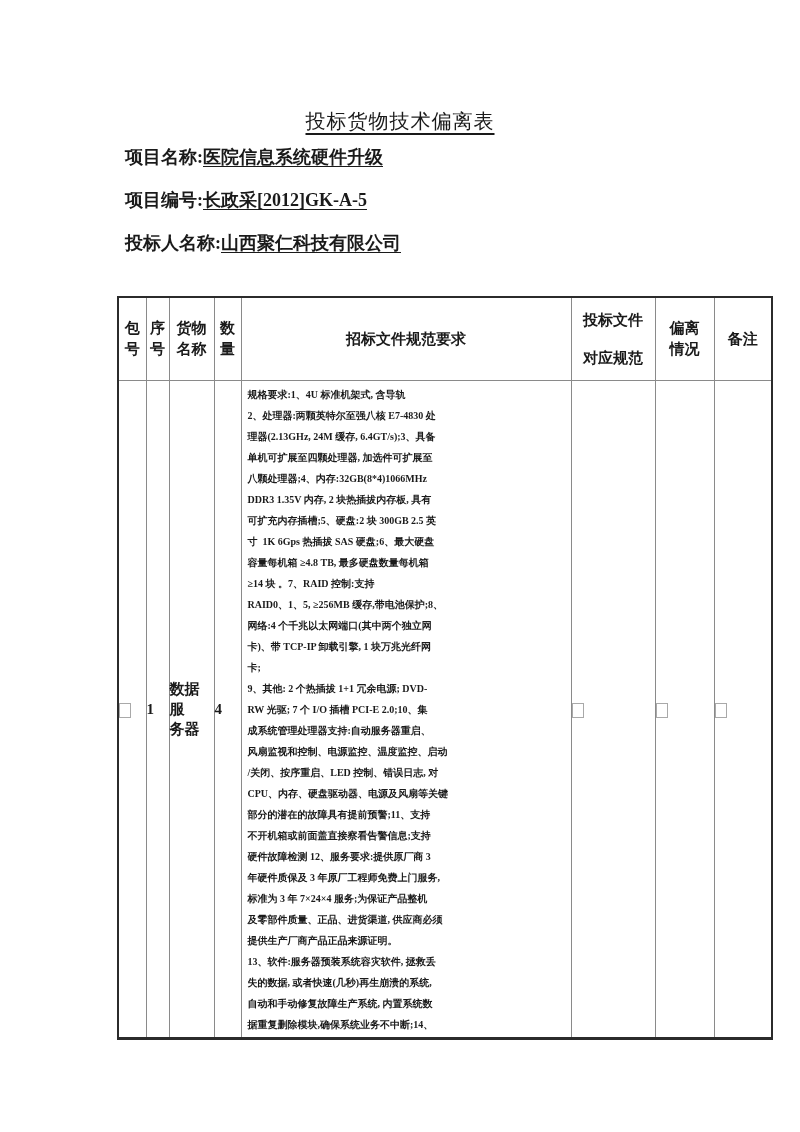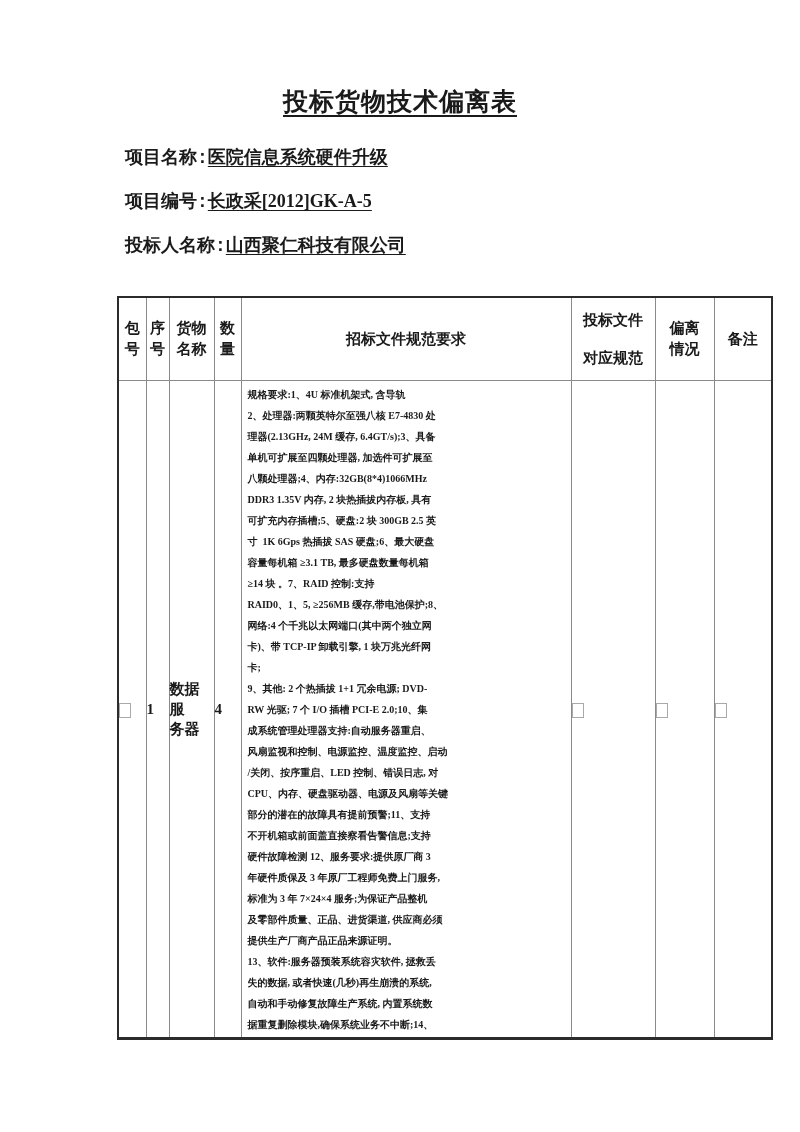--- a/index.html
+++ b/index.html
@@ -6,40 +6,40 @@
   .page{
     position:relative;
     width:800px;height:1132px;
     background:#ffffff;
     font-family:"Liberation Serif","DejaVu Serif",serif;
     color:#1a1a1a;
     overflow:hidden;
   }
   .doc-title{
     position:absolute;
-    top:85px;left:0;right:0;
+    top:108px;left:0;right:0;
     text-align:center;
-    font-size:25px;
-    font-weight:bold;
+    font-size:20px;
+    font-weight:normal;
     letter-spacing:1px;
     text-decoration:underline;
     text-underline-offset:5px;
     text-decoration-thickness:2px;
   }
   .info-block{
     position:absolute;
     left:125px;top:144px;
     display:flex;flex-direction:column;gap:17px;
   }
   .info-row{
     font-size:18px;
     line-height:26px;
     white-space:nowrap;
   }
-  .info-row .label{font-weight:600;font-family:Liberation Mono, monospace;}
+  .info-row .label{font-weight:600;}
   .info-row .value{
     font-weight:600;
     text-decoration:underline;
     text-underline-offset:3px;
   }
   table.spec-table{
     position:absolute;
     left:117px;top:296px;
     width:654px;
     table-layout:fixed;
@@ -143,21 +143,21 @@
         <td class="num-cell">4</td>
         <td class="spec-cell">
             <div class="spec-line">规格要求:1、4U 标准机架式, 含导轨</div>
             <div class="spec-line">2、处理器:两颗英特尔至强八核 E7-4830 处</div>
             <div class="spec-line">理器(2.13GHz, 24M 缓存, 6.4GT/s);3、具备</div>
             <div class="spec-line">单机可扩展至四颗处理器, 加选件可扩展至</div>
             <div class="spec-line">八颗处理器;4、内存:32GB(8*4)1066MHz</div>
             <div class="spec-line">DDR3 1.35V 内存, 2 块热插拔内存板, 具有</div>
             <div class="spec-line">可扩充内存插槽;5、硬盘:2 块 300GB 2.5 英</div>
             <div class="spec-line">寸  1K 6Gps 热插拔 SAS 硬盘;6、最大硬盘</div>
-            <div class="spec-line">容量每机箱 ≥3.1 TB, 最多硬盘数量每机箱</div>
+            <div class="spec-line">容量每机箱 ≥4.8 TB, 最多硬盘数量每机箱</div>
             <div class="spec-line">≥14 块 。7、RAID 控制:支持</div>
             <div class="spec-line">RAID0、1、5, ≥256MB 缓存,带电池保护;8、</div>
             <div class="spec-line">网络:4 个千兆以太网端口(其中两个独立网</div>
             <div class="spec-line">卡)、带 TCP-IP 卸载引擎, 1 块万兆光纤网</div>
             <div class="spec-line">卡;</div>
             <div class="spec-line">9、其他: 2 个热插拔 1+1 冗余电源; DVD-</div>
             <div class="spec-line">RW 光驱; 7 个 I/O 插槽 PCI-E 2.0;10、集</div>
             <div class="spec-line">成系统管理处理器支持:自动服务器重启、</div>
             <div class="spec-line">风扇监视和控制、电源监控、温度监控、启动</div>
             <div class="spec-line">/关闭、按序重启、LED 控制、错误日志, 对</div>

